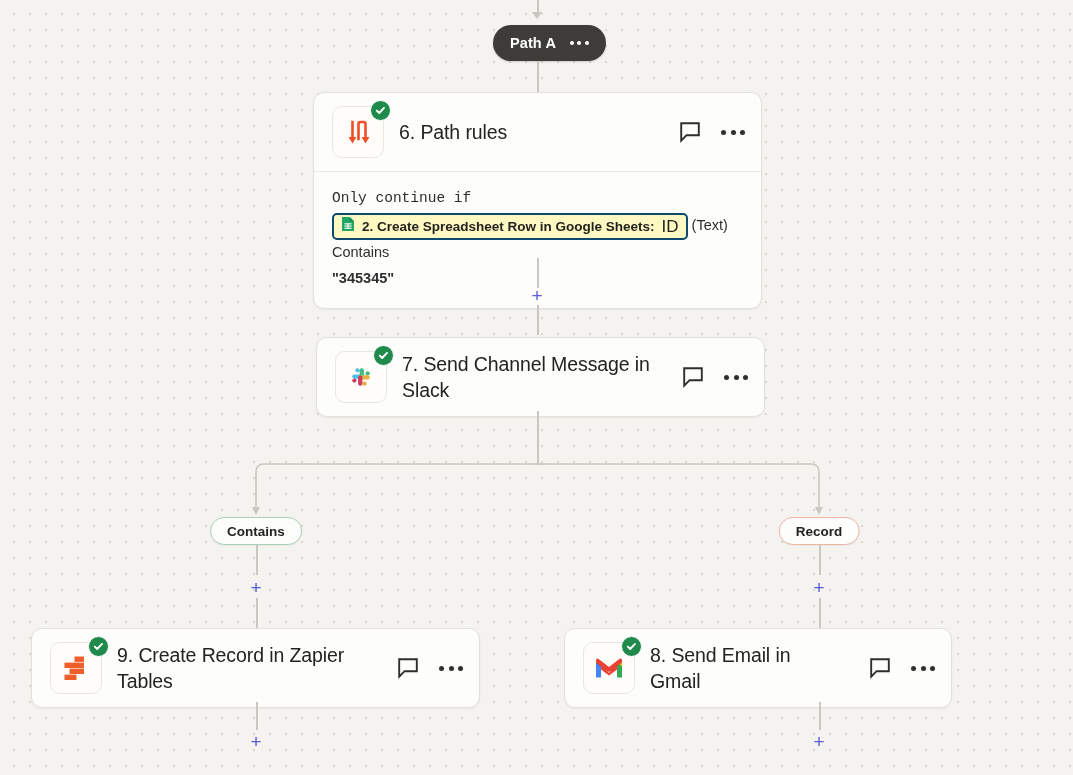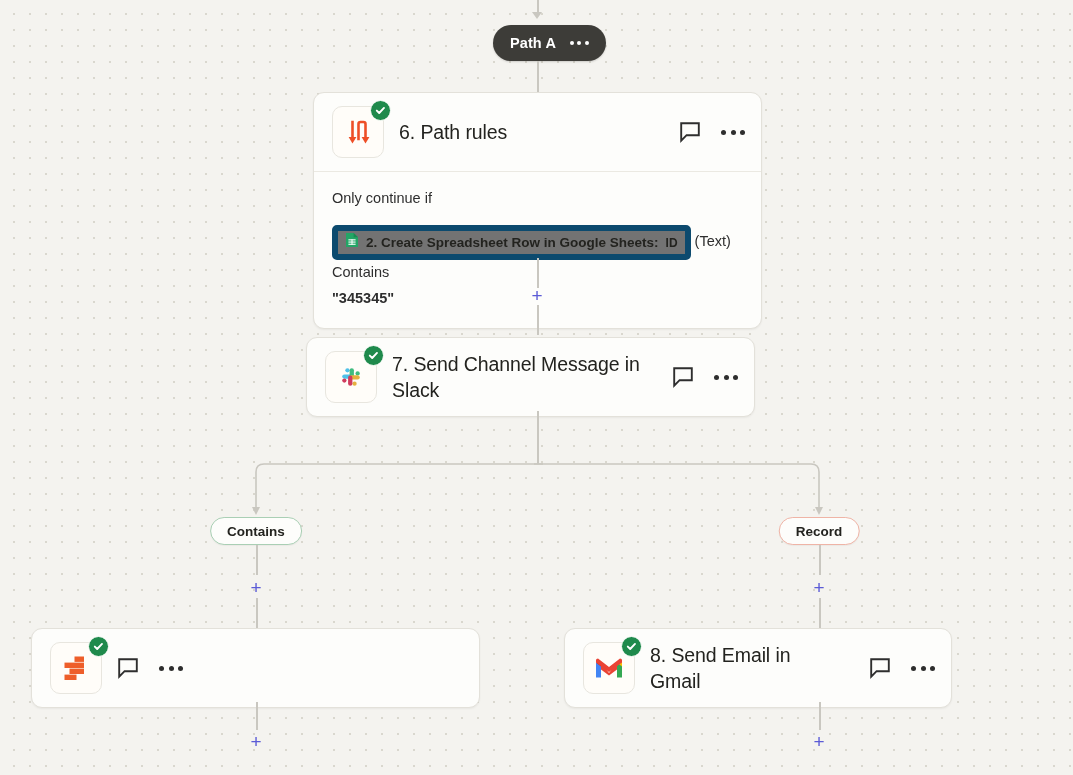--- a/index.html
+++ b/index.html
@@ -139,35 +139,35 @@
     background: #2E2E2E; display: block;
   }
 
   .card-body {
     border-top: 1px solid #EBE9E2;
     padding: 14px 18px 17px 18px;
     font-size: 14.5px;
     line-height: 25px;
     color: #2E2E2E;
   }
-  .only-continue { margin-bottom: 14px; }
+  .only-continue { margin-bottom: 2px; font-family: Liberation Mono, monospace; }
   .cond-line { }
   .field-pill {
     display: inline-flex;
     align-items: center;
     gap: 7px;
-    background: #737373;
-    border: 6px solid #0c4a6e;
+    background: #fef9c3;
+    border: 2px solid #0c4a6e;
     border-radius: 5px;
     padding: 1px 7px;
     vertical-align: middle;
     line-height: 20px;
   }
   .field-pill .fp-label { font-weight: 700; font-size: 13.5px; color: #23231F; }
-  .field-pill .fp-field { font-weight: 700; font-size: 12px; color: #23231F; }
+  .field-pill .fp-field { font-weight: 400; font-size: 17px; color: #23231F; }
   .cond-op { font-size: 14.5px; color: #2E2E2E; }
   .cond-val { font-weight: 700; display: block; margin-top: 1px; }
 
   
   .branch-pill {
     position: absolute;
     transform: translateX(-50%);
     height: 28px;
     padding: 0 16px;
     border-radius: 999px;
@@ -258,21 +258,21 @@
         <span class="cond-op">(Text) Contains</span>
         <span class="cond-val">"345345"</span>
       </div>
     </div>
   </div>
 
   <div class="line vline" style="left:537px; top:258px; height:30px;"></div>
   <div class="plus" style="left:537px; top:296px;"></div>
   <div class="line vline" style="left:537px; top:305px; height:30px;"></div>
 
-  <div class="card" style="left:306px; top:337px; width:449px;">
+  <div class="card" style="left:316px; top:337px; width:449px;">
     <div class="card-head" style="min-height:72px;">
       <div class="app-icon-wrap">
         <div class="app-icon">
           <svg width="30" height="30" viewBox="0 0 30 30" aria-hidden="true">
             <g>
               <rect x="6.2" y="12.4" width="10.2" height="4.3" rx="2.15" fill="#4FC0E8"></rect>
               <rect x="9.3" y="6.2" width="4.3" height="4.3" rx="2.15" fill="#4FC0E8"></rect>
               <rect x="13.6" y="6.2" width="4.3" height="10.2" rx="2.15" fill="#3FBC7F"></rect>
               <rect x="19.5" y="9.3" width="4.3" height="4.3" rx="2.15" fill="#3FBC7F"></rect>
               <rect x="13.6" y="13.3" width="10.2" height="4.3" rx="2.15" fill="#E5B03F"></rect>
@@ -343,20 +343,21 @@
               <rect x="4.5" y="21.6" width="12" height="5.4"></rect>
             </g>
           </svg>
         </div>
         <div class="check">
           <svg width="11" height="11" viewBox="0 0 11 11" aria-hidden="true">
             <path d="M1.8 5.6 L4.2 8 L9 2.9" stroke="#FFFFFF" stroke-width="1.9" fill="none" stroke-linecap="round" stroke-linejoin="round"></path>
           </svg>
         </div>
       </div>
+      <div class="card-title" style="max-width:275px;">9. Create Record in Zapier Tables</div>
       <div class="card-actions">
         <span class="icon-btn">
           <svg width="22" height="22" viewBox="0 0 22 22" aria-hidden="true">
             <path d="M2.2 2.2 H19.8 V14.2 H7.6 L2.2 19.6 Z" fill="none" stroke="#2E2E2E" stroke-width="1.9"></path>
           </svg>
         </span>
         <span class="kebab">
             <i></i>
             <i></i>
             <i></i>

